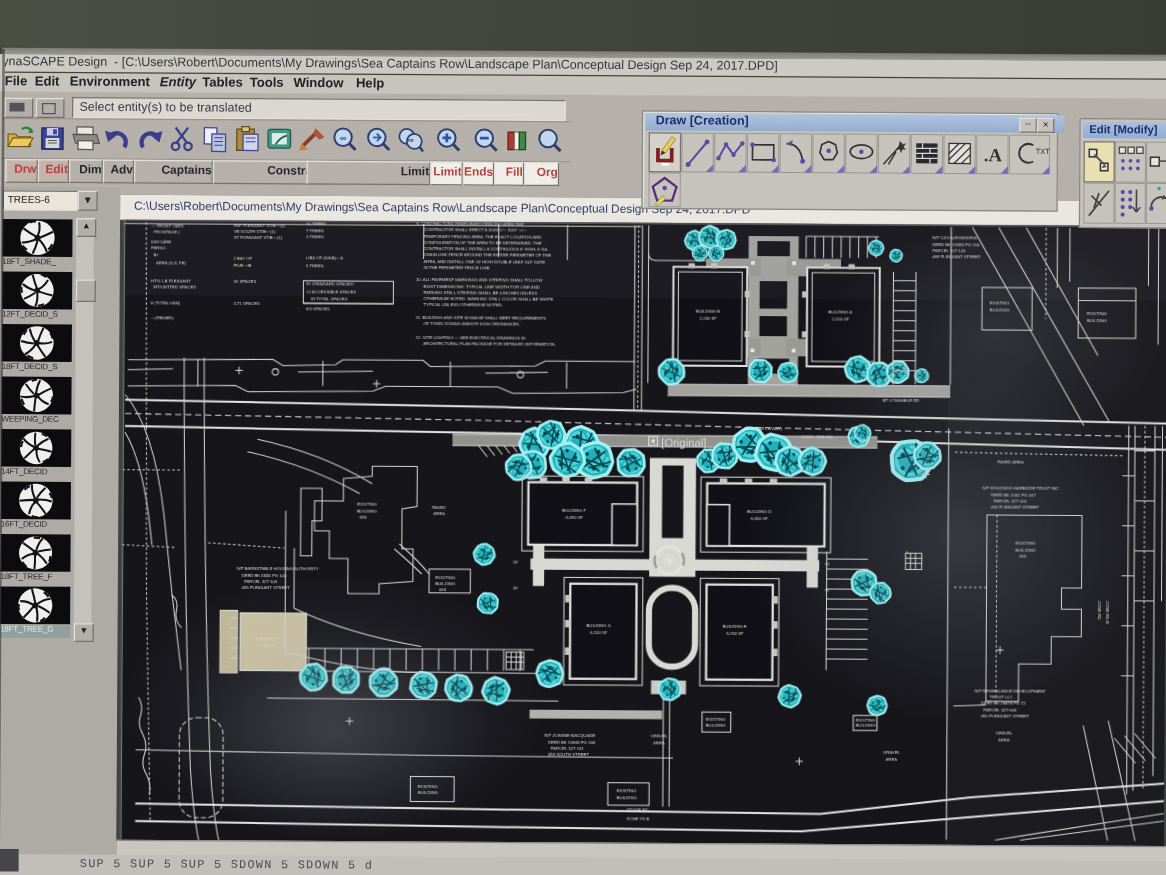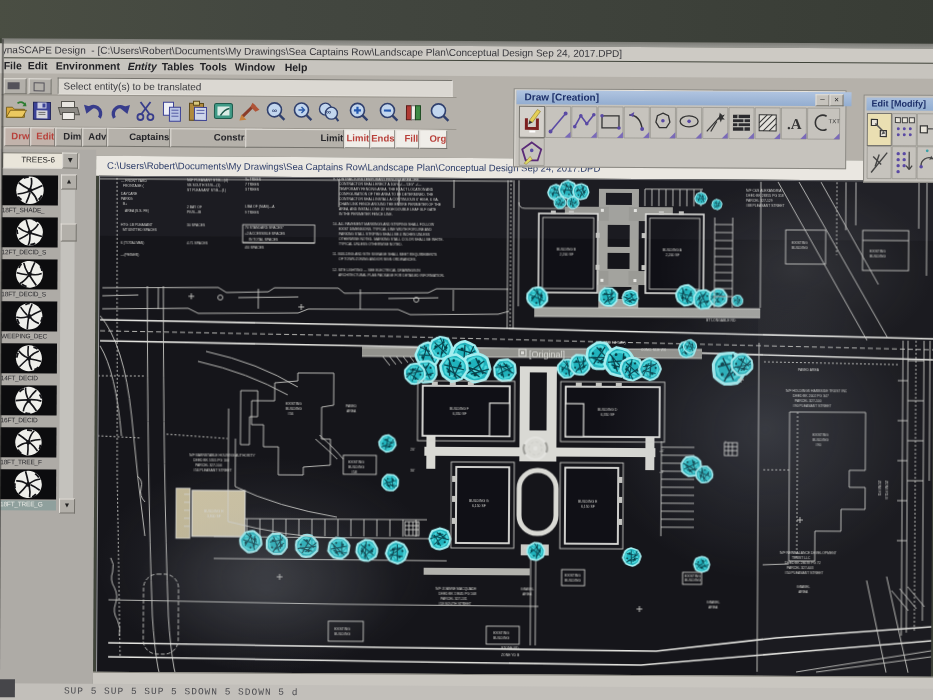--- a/index.html
+++ b/index.html
@@ -184,21 +184,21 @@
 
 <div class="abs raised modebtn redtx" style="left:369px;top:0;width:23px;height:17px;background:#f0eee9;">Ends</div>
 
 <div class="abs raised modebtn redtx" style="left:394px;top:0;width:22px;height:17px;background:#f0eee9;">Fill</div>
 
 <div class="abs raised modebtn redtx" style="left:418px;top:0;width:26px;height:17px;background:#f0eee9;">Org</div>
 </div>
 
 <div class="abs" style="left:-6px;top:152px;width:101px;height:554px;background:#aeaba6;"></div>
 
-<div class="abs sunken" style="left:1px;top:155px;width:57px;height:14px;background:#e9e5da;font-size:8px;color:#222;line-height:14px;padding-left:18px;">TREES-6</div>
+<div class="abs sunken" style="left:1px;top:155px;width:57px;height:14px;background:#e9e5da;font-size:8px;color:#222;line-height:14px;padding-left:3px;">TREES-6</div>
 
 <div class="abs raised" style="left:61px;top:155px;width:14px;height:14px;background:#b2afa9;text-align:center;font-size:8px;line-height:13px;color:#222;">▼</div>
 <div id="treelist">
 <svg width="0" height="0" style="position:absolute;">
           <defs>
 <g id="wtree">
               <circle cx="0" cy="0" r="11" fill="#efefeb"></circle>
               <g stroke="#141418" stroke-width="1.35" fill="none">
                 <path d="M0,-1 Q2,-5 1,-10"></path>
                 <path d="M1,0 Q6,-2 10,-4"></path>

